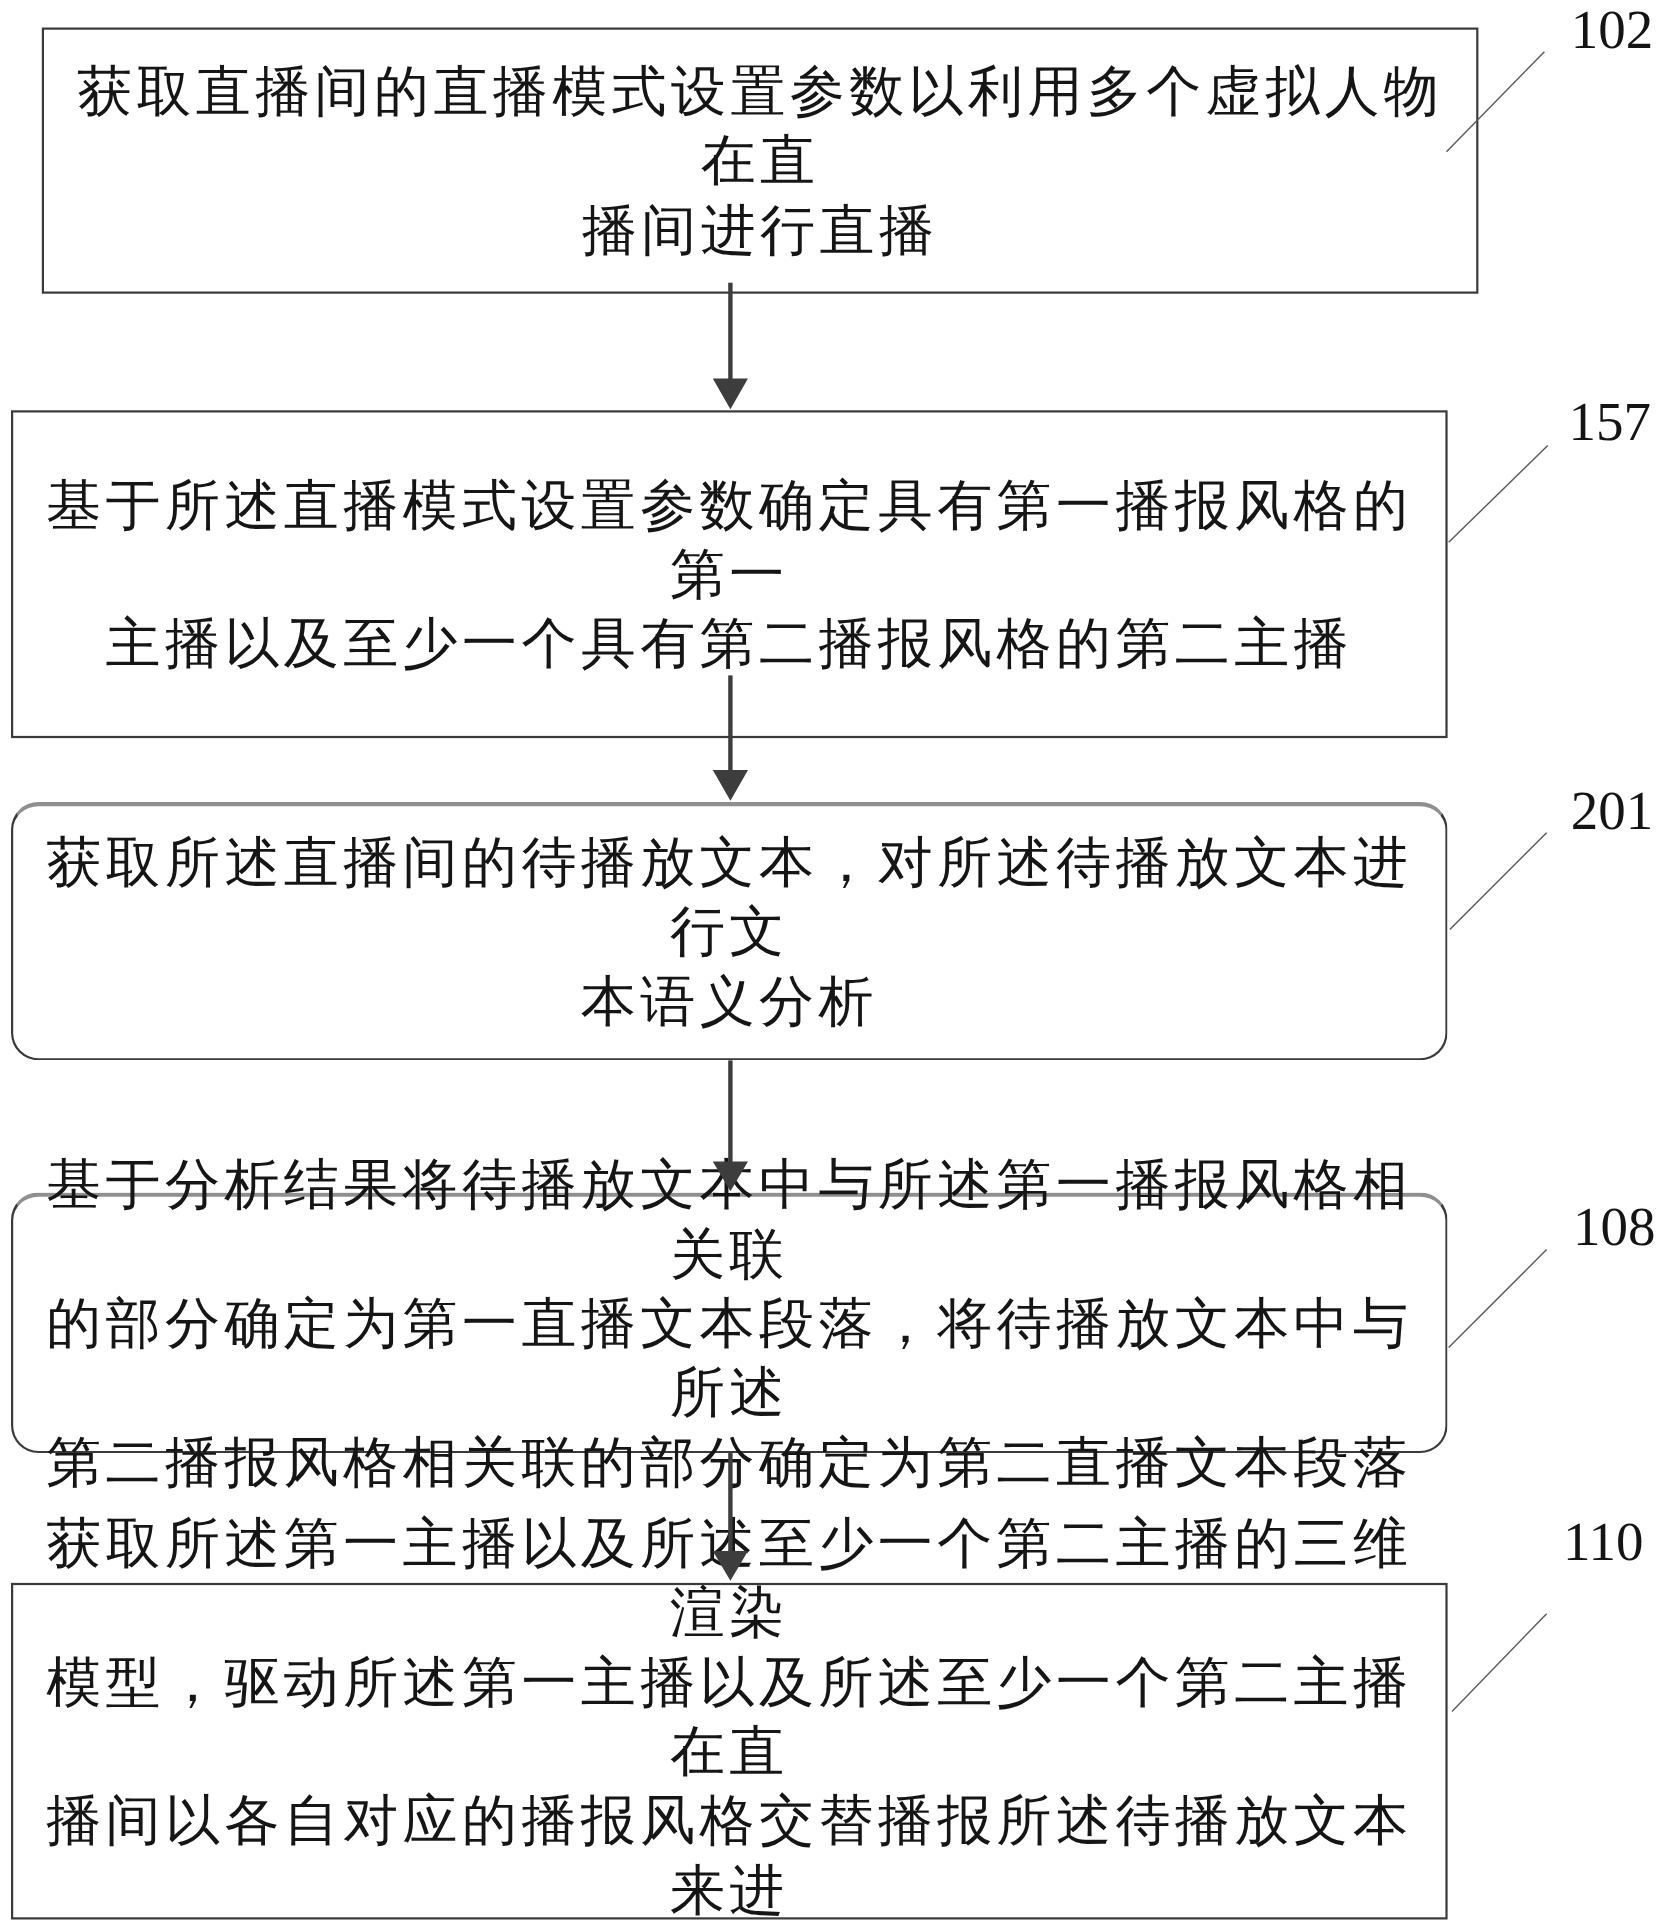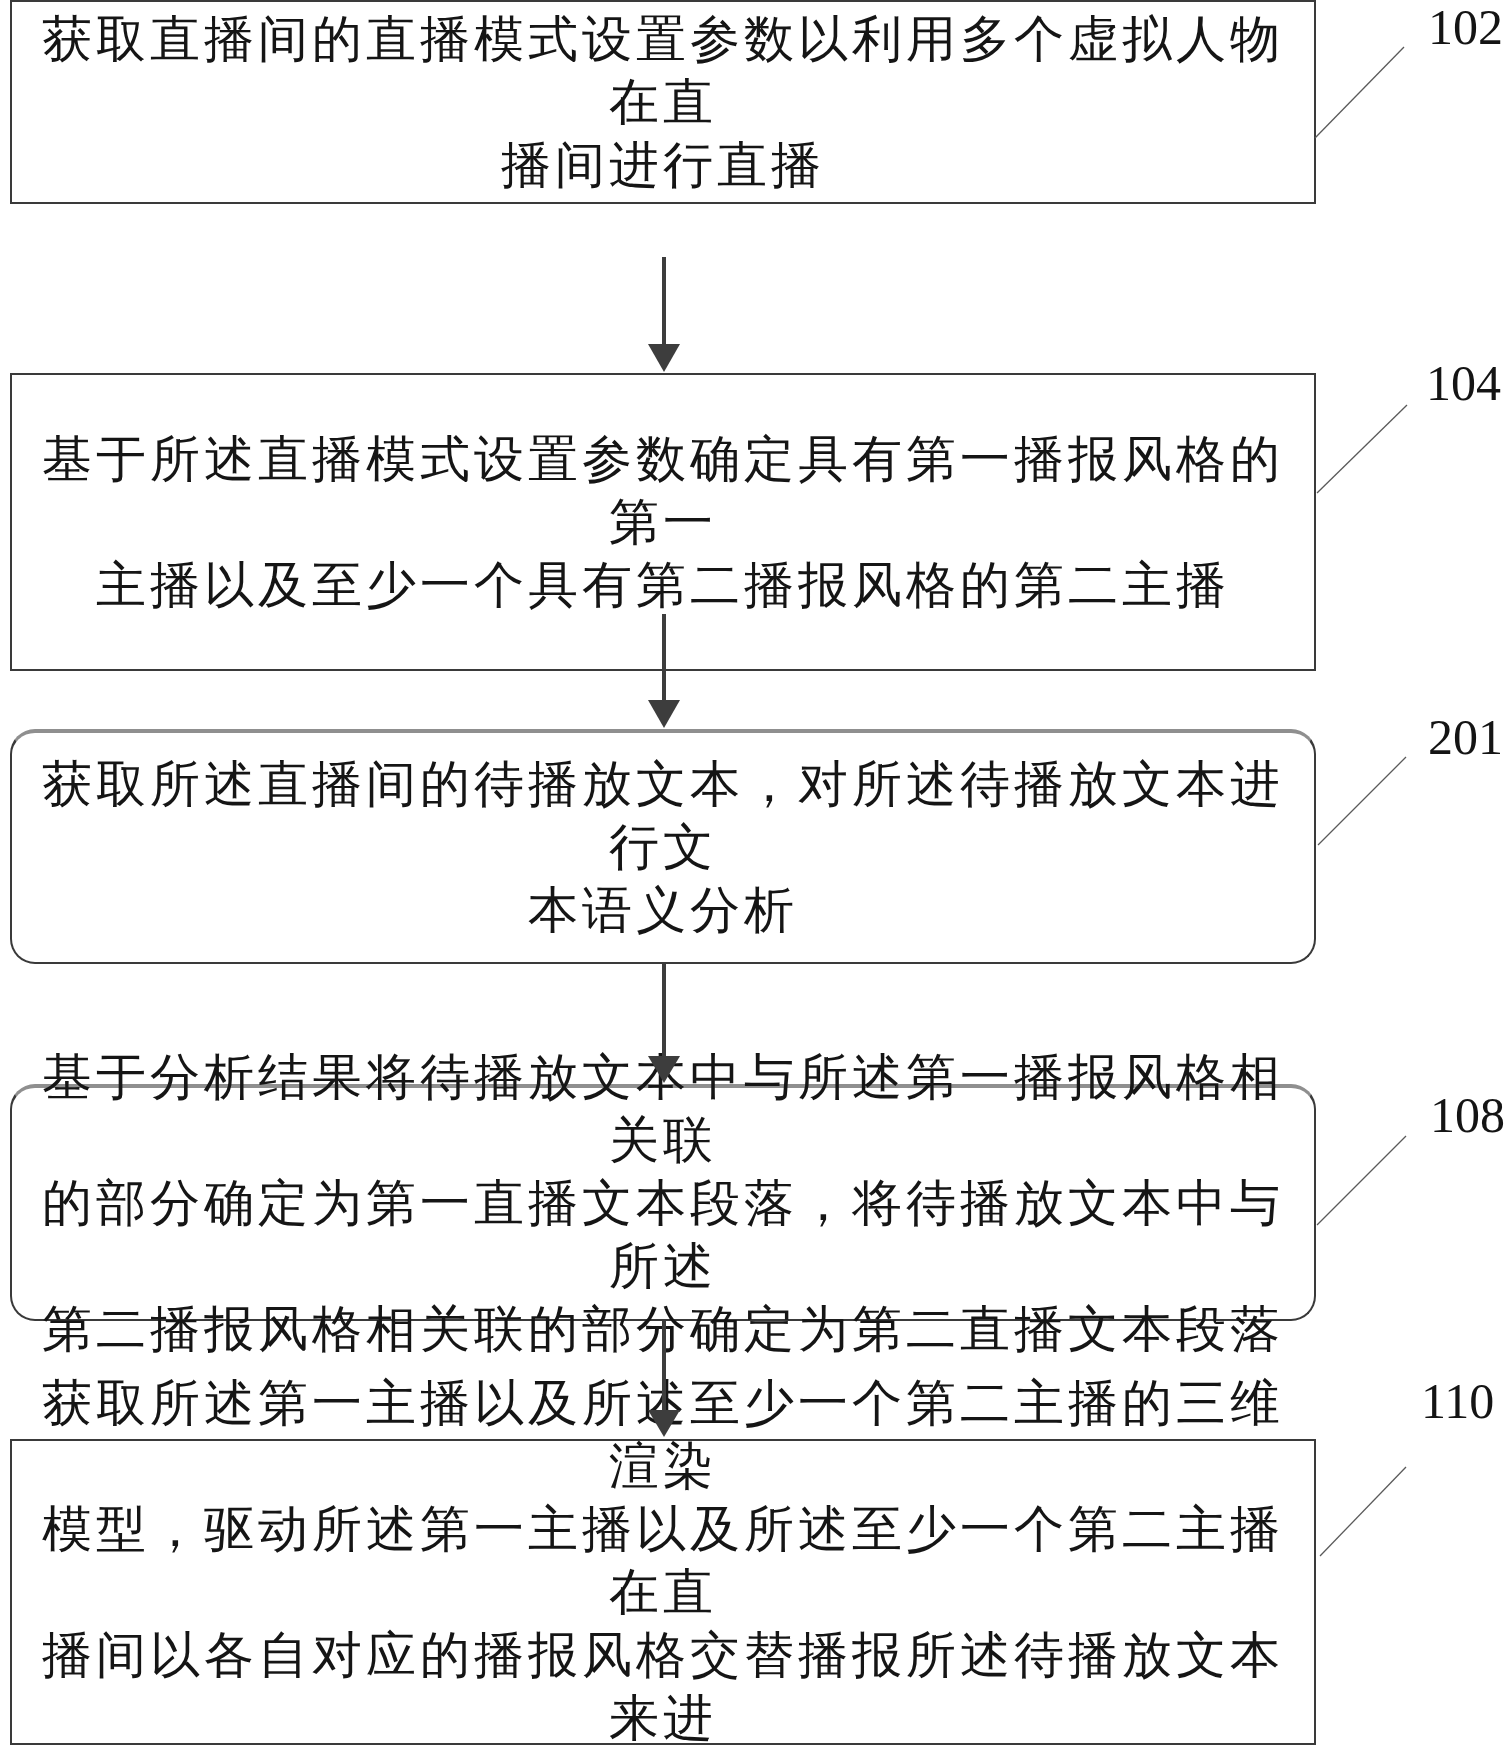--- a/index.html
+++ b/index.html
@@ -44,21 +44,21 @@
     left: 0; top: 0;
     width: 1511px; height: 1751px;
     pointer-events: none;
   }
 </style>
 </head>
 <body>
 
 <div class="canvas">
 
-  <div class="step-box" style="top:0; height:204px;">
+  <div class="step-box" style="top:25px; height:242px;margin-left:28px;">
     <div class="step-text">获取直播间的直播模式设置参数以利用多个虚拟人物在直
 播间进行直播</div>
   </div>
 
   <div class="step-box" style="top:373px; height:298px;">
     <div class="step-text">基于所述直播模式设置参数确定具有第一播报风格的第一
 主播以及至少一个具有第二播报风格的第二主播</div>
   </div>
 
   <div class="step-box gray-top" style="top:729px; height:235px;">
@@ -73,21 +73,21 @@
   </div>
 
   <div class="step-box" style="top:1439px; height:306px;">
     <div class="step-text">获取所述第一主播以及所述至少一个第二主播的三维渲染
 模型，驱动所述第一主播以及所述至少一个第二主播在直
 播间以各自对应的播报风格交替播报所述待播放文本来进
 行直播</div>
   </div>
 
   <div class="ref-label" style="left:1428px; top:2px;">102</div>
-  <div class="ref-label" style="left:1426px; top:358px;">104</div>
+  <div class="ref-label" style="left:1426px; top:358px;">157</div>
   <div class="ref-label" style="left:1428px; top:712px;">201</div>
   <div class="ref-label" style="left:1430px; top:1090px;">108</div>
   <div class="ref-label" style="left:1421px; top:1376px;">110</div>
 
   <svg class="overlay" viewBox="0 0 1511 1751" xmlns="http://www.w3.org/2000/svg">
 
     <g>
       <line x1="664" y1="257" x2="664" y2="346" stroke="#3d3d3d" stroke-width="4"></line>
       <polygon points="648,344 680,344 664,372" fill="#3d3d3d"></polygon>
     </g>

